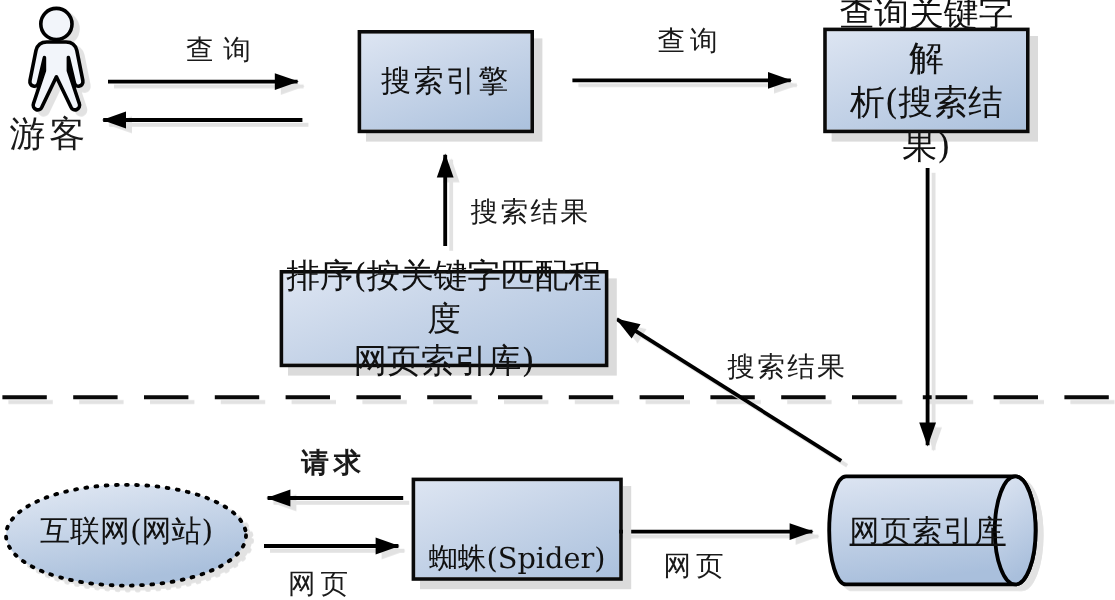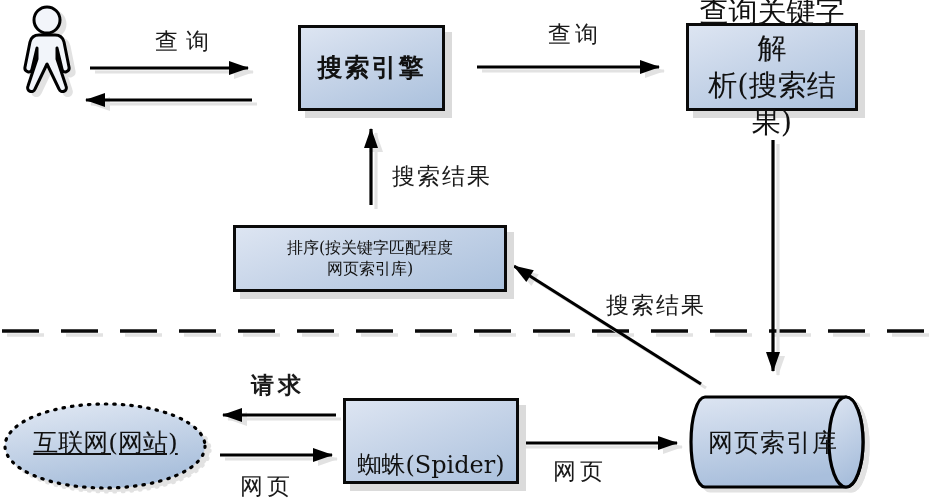--- a/index.html
+++ b/index.html
@@ -4,23 +4,23 @@
 <style>
   html,body{margin:0;padding:0;background:#fff;}
   .stage{position:relative;width:929px;height:500px;background:#ffffff;overflow:hidden;
          font-family:"DejaVu Serif","Liberation Serif",serif;color:#111;}
   .layer{position:absolute;left:0;top:0;}
   .box{position:absolute;box-sizing:border-box;border:3px solid #0a0a0a;
        background:linear-gradient(160deg,#dde5f2 0%,#c6d4e8 45%,#abc1dd 100%);
        box-shadow:7px 7px 0 #dbdbdb;
        display:flex;flex-direction:column;align-items:center;justify-content:center;
        text-align:center;line-height:1.28;}
-  .box.engine{left:298px;top:25px;width:147px;height:86px;font-size:25px;letter-spacing:2px;font-weight:bold;}
+  .box.engine{left:298px;top:25px;width:147px;height:86px;font-size:25px;letter-spacing:2px;}
   .box.parser{left:686px;top:23px;width:172px;height:88px;font-size:29px;}
-  .box.sort{left:233px;top:225px;width:274px;height:67px;font-size:16px;}
+  .box.sort{left:233px;top:225px;width:274px;height:81px;font-size:28px;}
   .box.spider{left:343px;top:398px;width:176px;height:86px;font-size:24px;justify-content:flex-end;}
   .lbl{position:absolute;white-space:nowrap;transform:translateX(-50%);font-size:23px;color:#1a1a1a;}
   .lbl.big{font-size:30px;letter-spacing:3px;transform:none;}
   .ov{position:absolute;display:flex;align-items:center;justify-content:center;
       text-align:center;font-size:25px;color:#111;}
   .sh{filter:drop-shadow(5px 4px 0px #e2e2e2);}
   svg{display:block;}
 </style>
 </head>
 <body>
@@ -86,23 +86,24 @@
 
   <div class="box sort">
     <div>排序(按关键字匹配程度</div>
     <div>网页索引库)</div>
   </div>
 
   <div class="box spider">
     <div>蜘蛛(Spider)</div>
   </div>
 
-  <div class="ov" style="left:18px;top:423px;width:175px;height:38px;text-decoration:underline;">互联网(网站)</div>
-  <div class="ov" style="left:703px;top:423px;width:140px;height:38px;letter-spacing:1px;">网页索引库</div>
+  <div class="ov" style="left:18px;top:423px;width:175px;height:38px;">互联网(网站)</div>
+  <div class="ov" style="left:703px;top:423px;width:140px;height:38px;letter-spacing:1px;text-decoration:underline;">网页索引库</div>
 
+  <div class="lbl big" style="left:8px;top:92px;">游客</div>
   <div class="lbl" style="left:186px;top:26px;letter-spacing:8px;">查询</div>
   <div class="lbl" style="left:575px;top:19px;letter-spacing:4px;">查询</div>
   <div class="lbl" style="left:442px;top:161px;letter-spacing:2px;">搜索结果</div>
   <div class="lbl" style="left:656px;top:290px;letter-spacing:2px;">搜索结果</div>
   <div class="lbl" style="left:278px;top:370px;letter-spacing:4px;font-weight:bold;">请求</div>
   <div class="lbl" style="left:267px;top:471px;letter-spacing:4px;">网页</div>
   <div class="lbl" style="left:580px;top:456px;letter-spacing:4px;">网页</div>
 
 </div>
 

